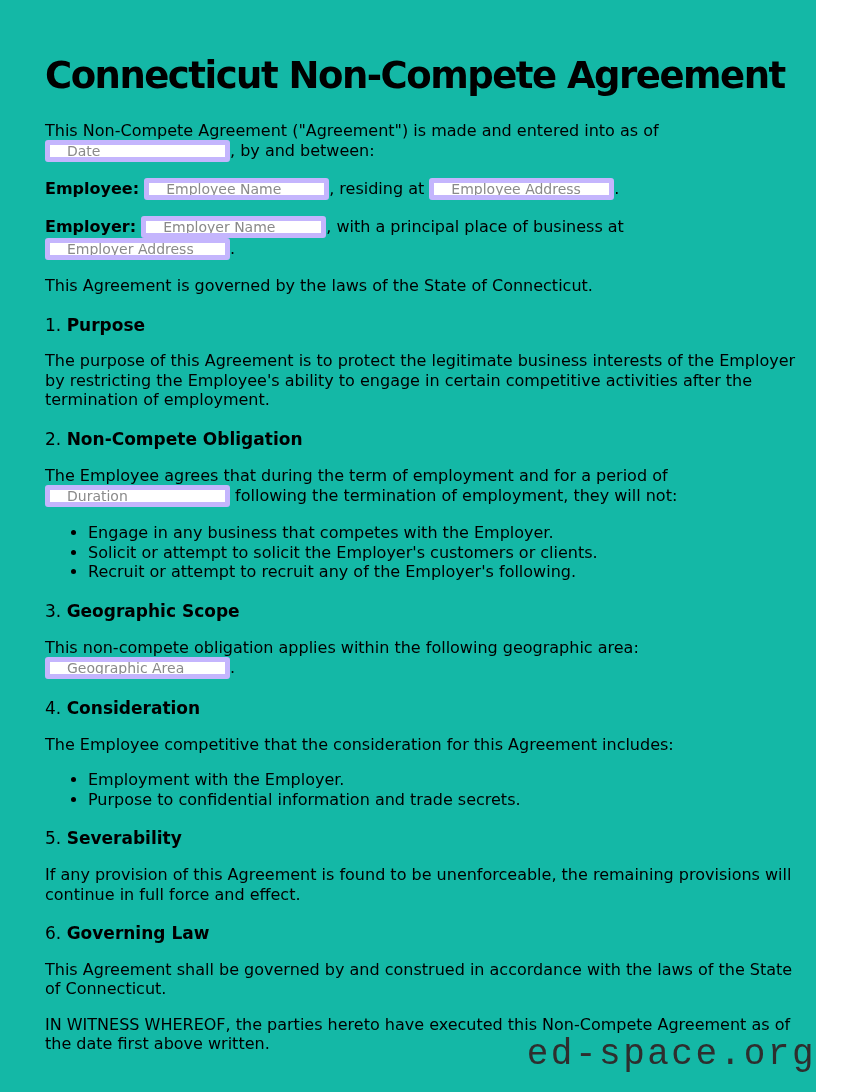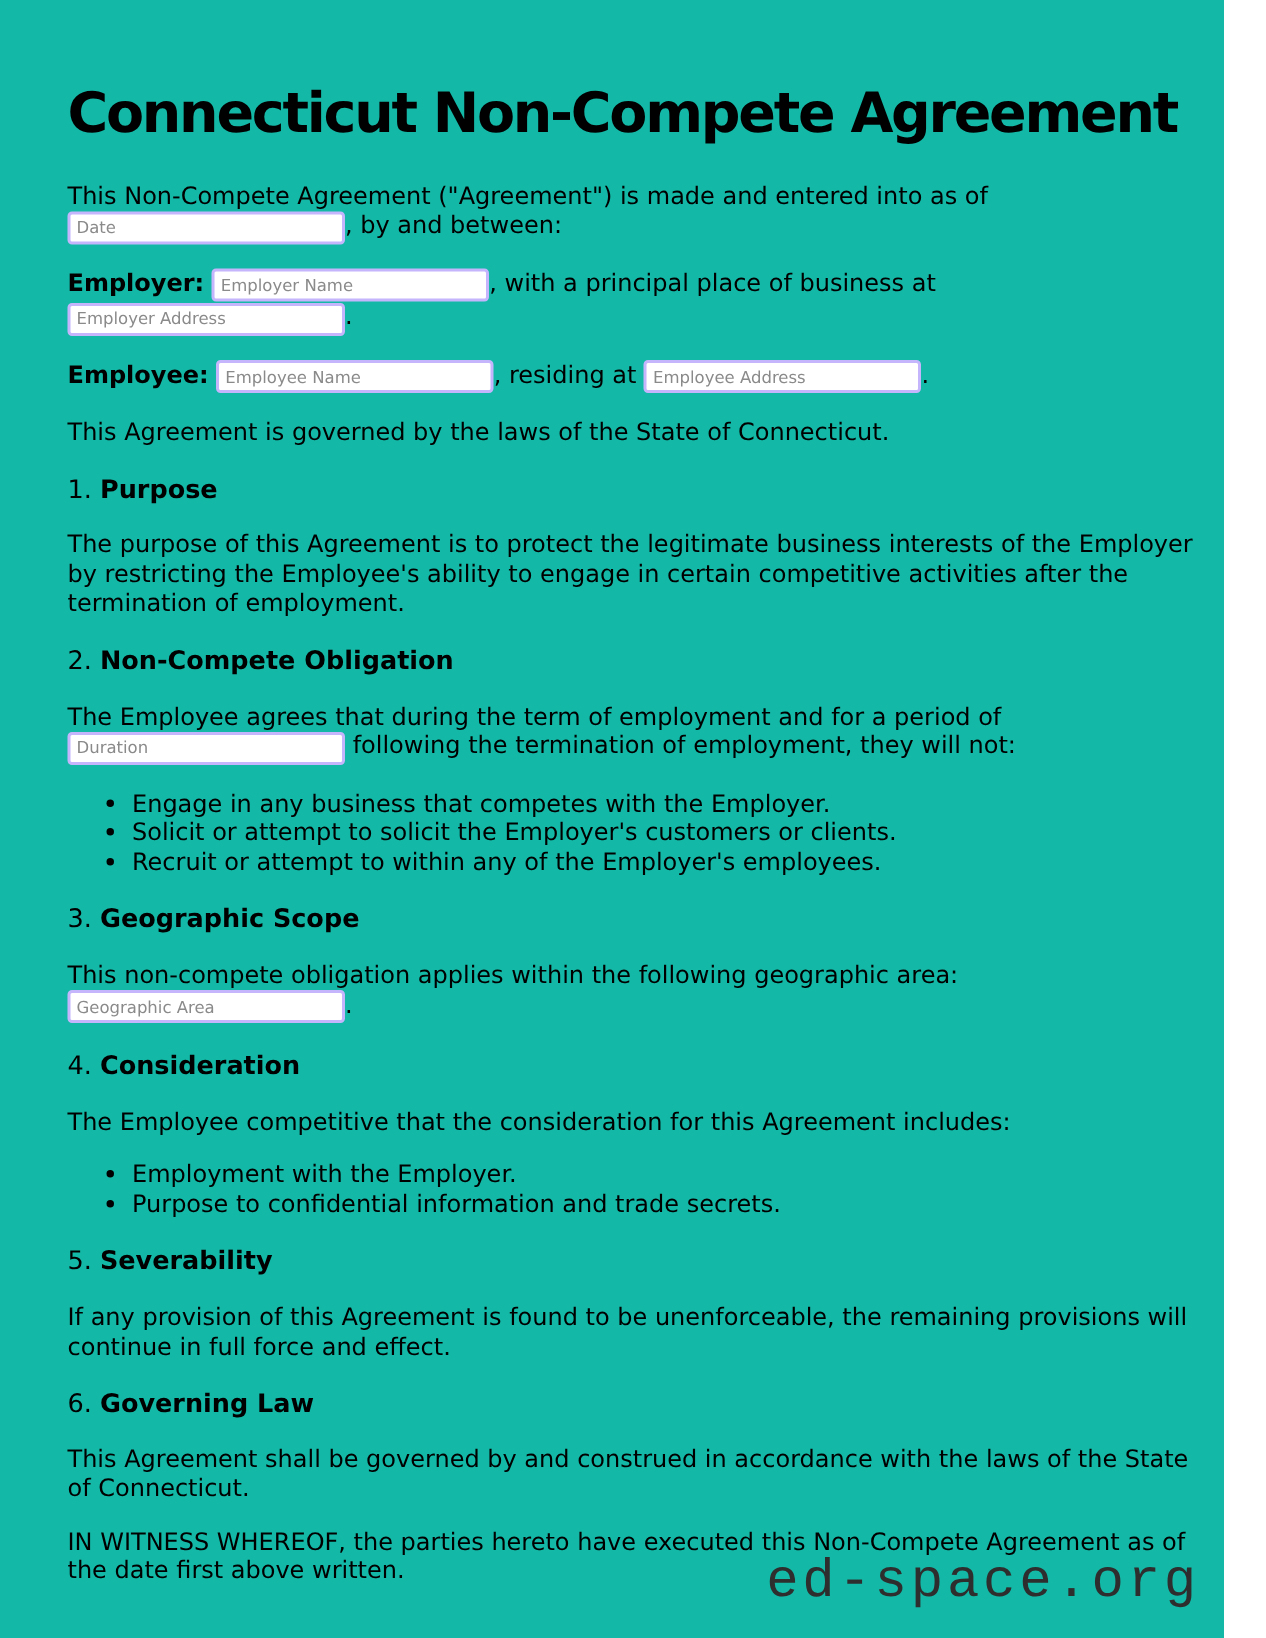--- a/index.html
+++ b/index.html
@@ -36,75 +36,75 @@
   .sec-title .num { font-weight: normal; }
   .sec-title strong { font-weight: bold; }
   ul {
     margin: 16px 0;
     padding-left: 43px;
   }
   li { margin: 0; }
   input[type="text"] {
     width: 185px;
     height: 22px;
-    padding: 2px 4px;
-    border: 2px solid #c4b5fd;
+    padding: 2px 17px;
+    border: 5px solid #c4b5fd;
     border-radius: 3px;
     background: #ffffff;
     font-family: "DejaVu Sans", "Liberation Sans", sans-serif;
-    font-size: 11px;
+    font-size: 14px;
     color: #444444;
     vertical-align: baseline;
   }
   input[type="text"]::placeholder { color: #8a8a8a; opacity: 1; }
   .watermark {
     position: absolute;
-    right: 16px;
+    right: 0px;
     bottom: 15px;
     font-family: "Liberation Mono", "DejaVu Sans Mono", monospace;
     font-size: 36px;
     letter-spacing: 2.5px;
     color: #2e2e2e;
     white-space: nowrap;
   }
 </style>
 </head>
 <body>
 
 <div class="sheet">
   <div class="page">
 
     <h1>Connecticut Non-Compete Agreement</h1>
 
     <p><span>This Non-Compete Agreement ("Agreement") is made and entered into as of</span>
       <input type="text" placeholder="Date" style=""><span>, by and between:</span></p>
 
+    <p><strong>Employee:</strong>
+      <input type="text" placeholder="Employee Name" style=""><span>, residing at</span>
+      <input type="text" placeholder="Employee Address" style=""><span>.</span></p>
+
     <p><strong>Employer:</strong>
       <input type="text" placeholder="Employer Name" style=""><span>, with a principal place of business at</span>
       <input type="text" placeholder="Employer Address" style=""><span>.</span></p>
-
-    <p><strong>Employee:</strong>
-      <input type="text" placeholder="Employee Name" style=""><span>, residing at</span>
-      <input type="text" placeholder="Employee Address" style=""><span>.</span></p>
 
     <p>This Agreement is governed by the laws of the State of Connecticut.</p>
 
     <p class="sec-title"><span class="num">1.</span>
       <strong>Purpose</strong></p>
     <p>The purpose of this Agreement is to protect the legitimate business interests of the Employer by restricting the Employee's ability to engage in certain competitive activities after the termination of employment.</p>
 
     <p class="sec-title"><span class="num">2.</span>
       <strong>Non-Compete Obligation</strong></p>
     <p><span>The Employee agrees that during the term of employment and for a period of</span>
       <input type="text" placeholder="Duration" style="">
       <span>following the termination of employment, they will not:</span></p>
     <ul>
       <li>Engage in any business that competes with the Employer.</li>
       <li>Solicit or attempt to solicit the Employer's customers or clients.</li>
-      <li>Recruit or attempt to within any of the Employer's employees.</li>
+      <li>Recruit or attempt to recruit any of the Employer's following.</li>
     </ul>
 
     <p class="sec-title"><span class="num">3.</span>
       <strong>Geographic Scope</strong></p>
     <p><span>This non-compete obligation applies within the following geographic area:</span>
       <input type="text" placeholder="Geographic Area" style=""><span>.</span></p>
 
     <p class="sec-title"><span class="num">4.</span>
       <strong>Consideration</strong></p>
     <p>The Employee competitive that the consideration for this Agreement includes:</p>

